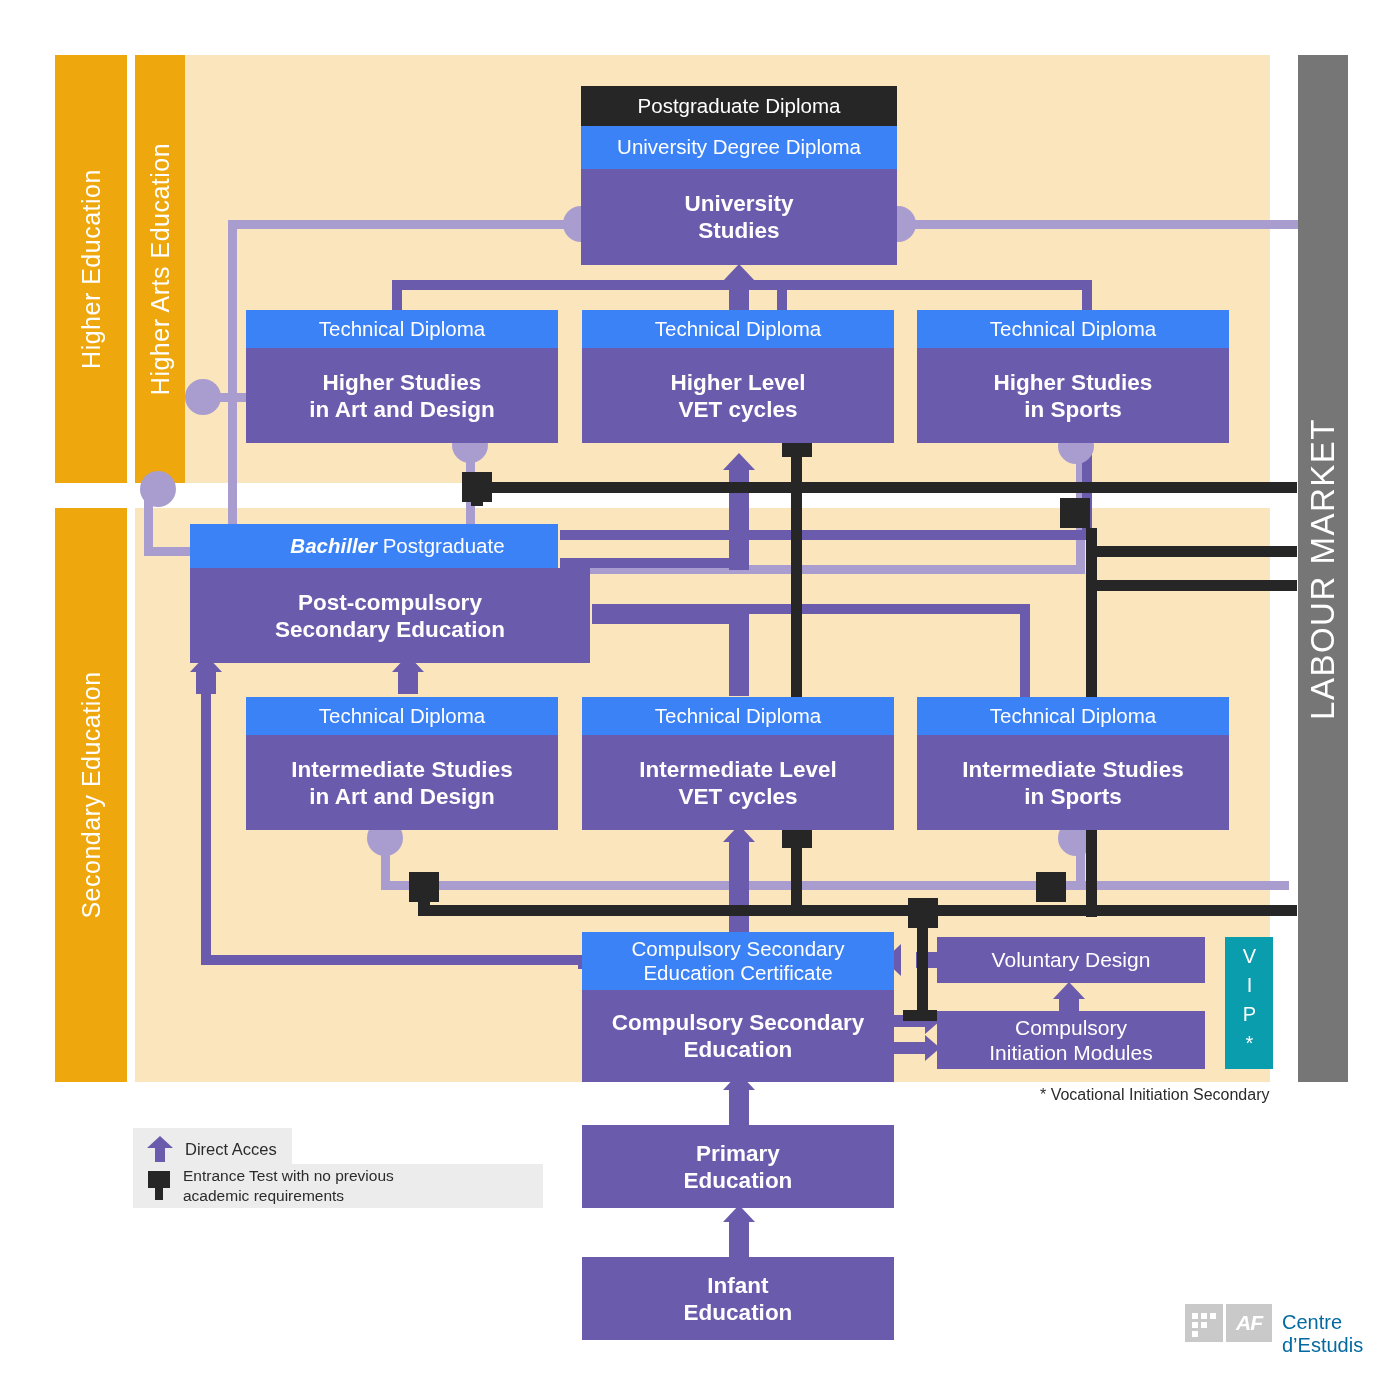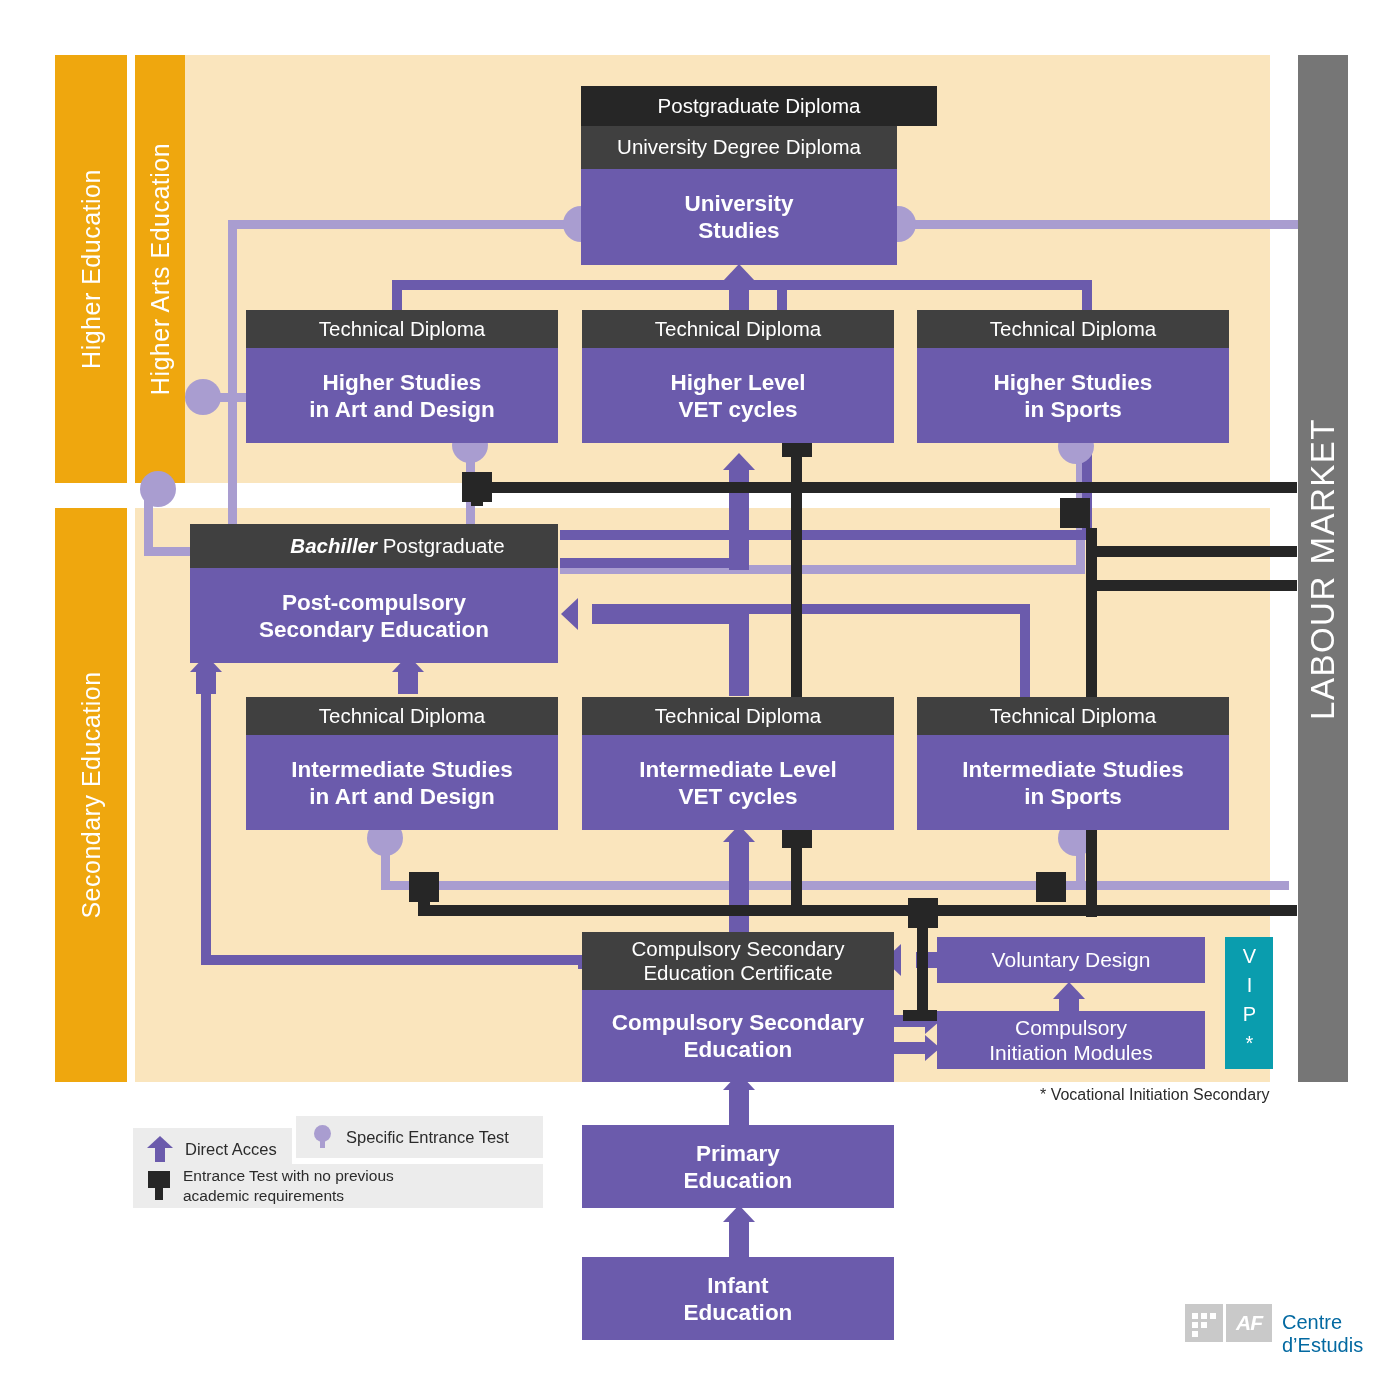--- a/index.html
+++ b/index.html
@@ -23,21 +23,21 @@
   .labour{background:#767676;color:#fff;}
   .labour .bandtxt{
     position:absolute;left:50%;top:50%;
     transform:translate(-50%,-50%) rotate(180deg);
     writing-mode:vertical-rl;white-space:nowrap;
     font-size:33px;letter-spacing:1.5px;
   }
 
   
   .box{position:absolute;box-sizing:border-box;}
-  .cap{background:#404040;color:#fff;display:flex;align-items:center;
+  .cap{background:#3b82f6;color:#fff;display:flex;align-items:center;
        justify-content:center;text-align:center;font-size:20.5px;line-height:1.18;
        font-weight:400;}
   .cap.black{background:#262626;}
   .body{background:#6B5BAC;color:#fff;display:flex;align-items:center;
         justify-content:center;text-align:center;font-weight:700;
         font-size:22.5px;line-height:1.2;}
   .body.plain{font-weight:400;font-size:21px;}
   .cap i{font-style:italic;font-weight:700;margin-left:47px;}
 
   
@@ -221,21 +221,21 @@
   <div class="sq" style="left:409px;top:872px;width:30px;height:30px;z-index:7;"></div>
   <div class="bk abs" style="left:418px;top:898px;width:12px;height:10px;z-index:6;"></div>
 
   <div class="sq" style="left:782px;top:818px;width:30px;height:30px;z-index:7;"></div>
   <div class="sq" style="left:1036px;top:872px;width:30px;height:30px;z-index:7;"></div>
 
   <div class="sq" style="left:908px;top:898px;width:30px;height:30px;z-index:7;"></div>
   <div class="bk abs" style="left:917px;top:925px;width:11px;height:95px;z-index:6;"></div>
   <div class="bk abs" style="left:903px;top:1010px;width:34px;height:11px;z-index:6;"></div>
 
-  <div class="box cap black" style="left:581px;top:86px;width:356px;height:40px;z-index:8;">
+  <div class="box cap black" style="left:581px;top:86px;width:316px;height:40px;z-index:8;">
     <span>Postgraduate Diploma</span>
   </div>
 
   <div class="box cap" style="left:581px;top:126px;width:316px;height:43px;z-index:8;">
     <span>University Degree Diploma</span>
   </div>
 
   <div class="box body" style="left:581px;top:169px;width:316px;height:96px;z-index:8;white-space:pre-line;">
     <span>University
 Studies</span>
@@ -261,21 +261,21 @@
     <span>Technical Diploma</span>
   </div>
   <div class="box body" style="left:917px;top:348px;width:312px;height:95px;z-index:8;white-space:pre-line;">
     <span>Higher Studies
 in Sports</span>
   </div>
 
   <div class="box cap" style="left:190px;top:524px;width:368px;height:44px;z-index:8;">
     <span><i>Bachiller</i><span> Postgraduate</span></span>
   </div>
-  <div class="box body" style="left:190px;top:568px;width:368px;height:95px;z-index:8;white-space:pre-line;">
+  <div class="box body" style="left:190px;top:568px;width:400px;height:95px;z-index:8;white-space:pre-line;">
     <span>Post-compulsory
 Secondary Education</span>
   </div>
 
   <div class="box cap" style="left:246px;top:697px;width:312px;height:38px;z-index:8;">
     <span>Technical Diploma</span>
   </div>
   <div class="box body" style="left:246px;top:735px;width:312px;height:95px;z-index:8;white-space:pre-line;">
     <span>Intermediate Studies
 in Art and Design</span>
@@ -328,24 +328,20 @@
 
   <div class="box body" style="left:582px;top:1257px;width:312px;height:83px;z-index:8;white-space:pre-line;">
     <span>Infant
 Education</span>
   </div>
 
   <div class="legrow" style="left:133px;top:1116px;z-index:9;">
     <div class="legcell" style="width:159px;margin-top:12px;">
       <span class="ic-arrow"></span>
       <span class="lbl">Direct Acces</span>
-    </div>
-    <div class="legcell" style="width:247px;margin-left:4px;">
-      <span class="ic-dot"></span>
-      <span class="lbl">Specific Entrance Test</span>
     </div>
   </div>
   <div class="legrow" style="left:133px;top:1164px;z-index:9;">
     <div class="legcell2" style="width:410px;">
       <span class="ic-sq"></span>
       <span class="lbl" style="white-space:pre-line;">Entrance Test with no previous
 academic requirements</span>
     </div>
   </div>
 

